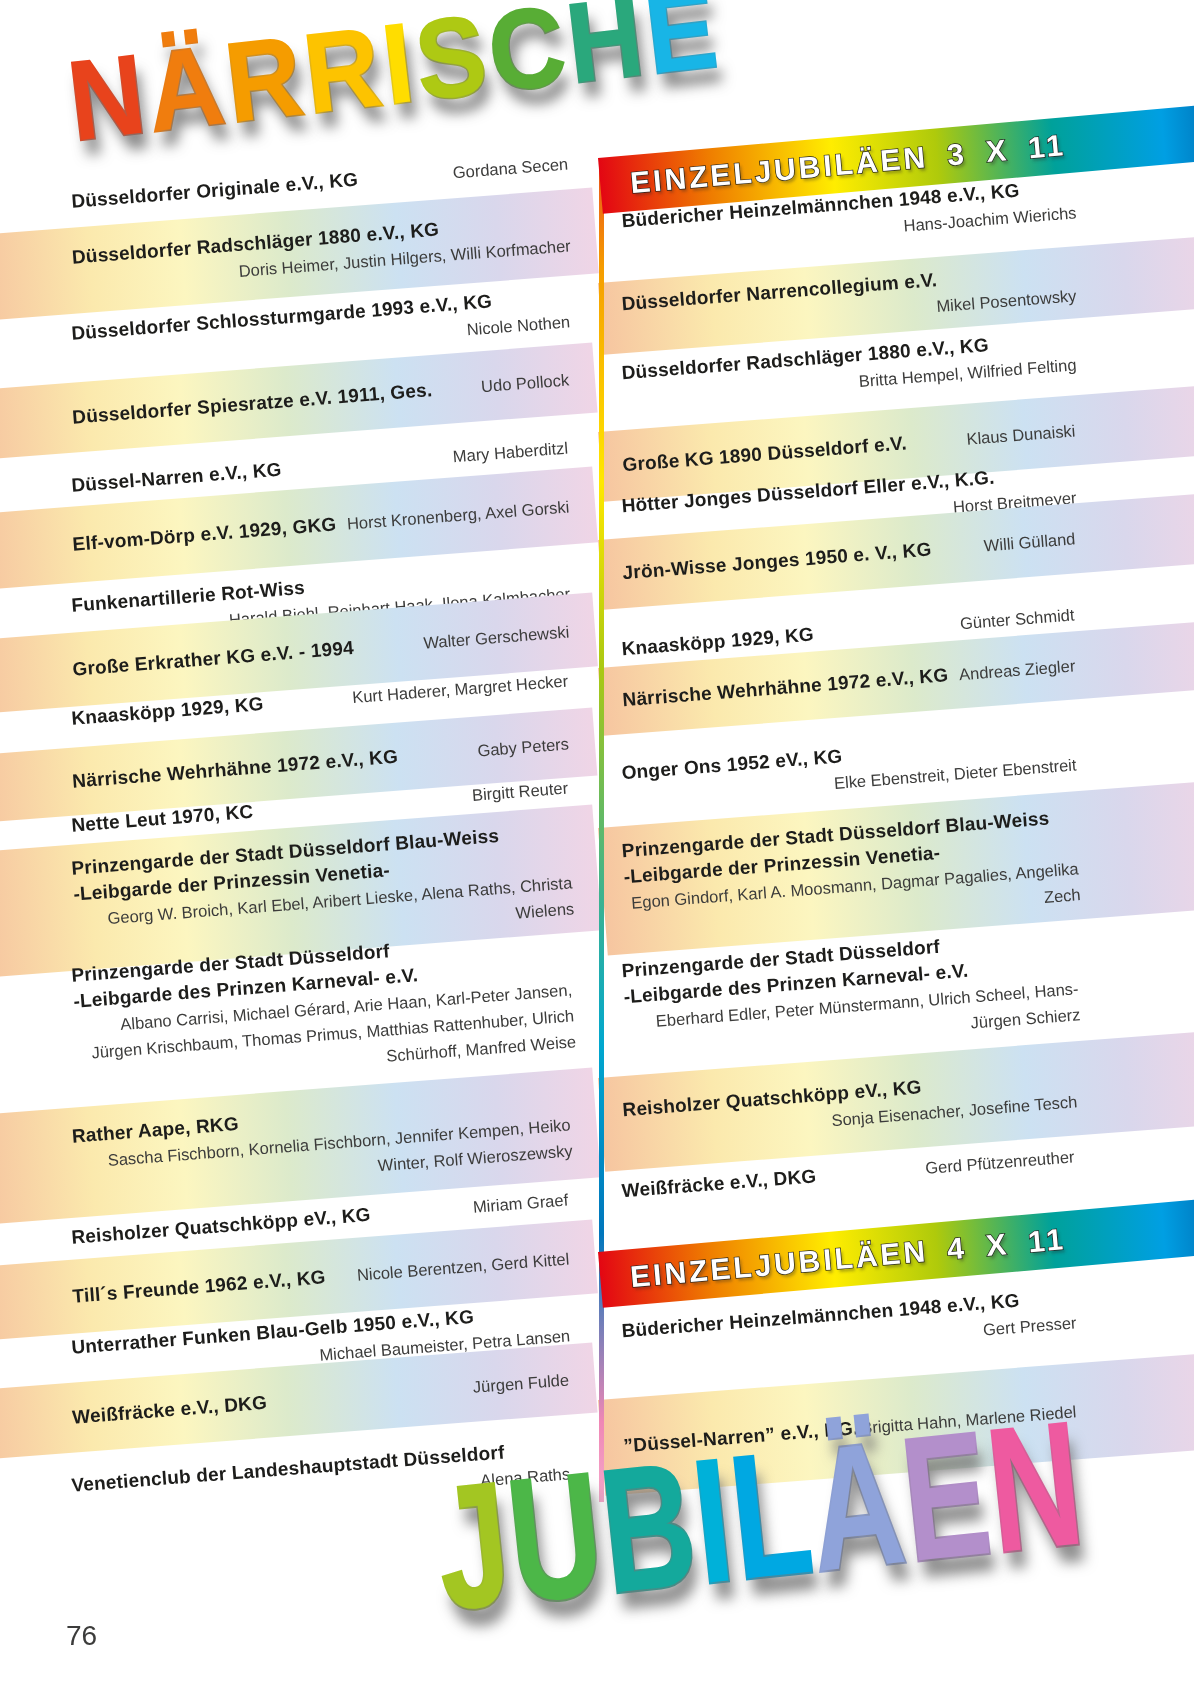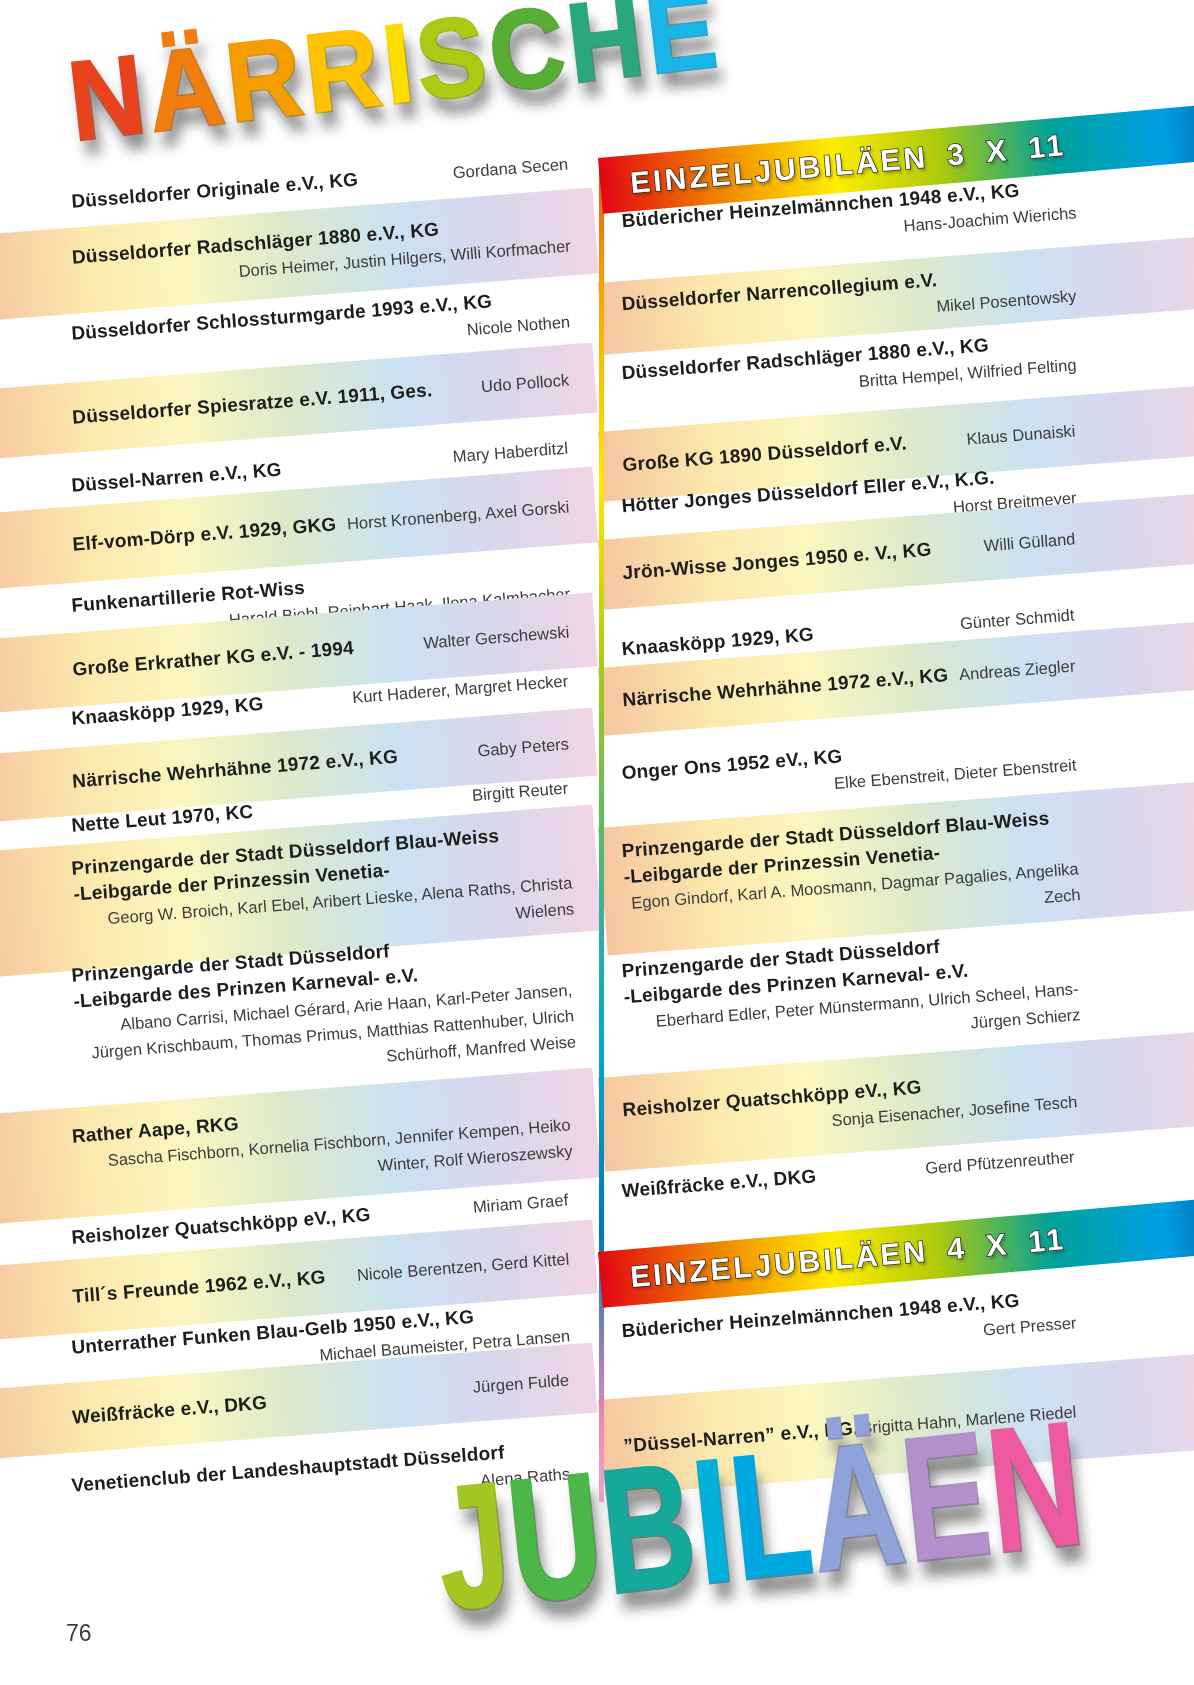--- a/index.html
+++ b/index.html
@@ -63,21 +63,21 @@
     text-shadow:5px 16px 13px rgba(116,116,116,.85);
   }
   #title-top{left:64px;top:50px;font-size:112px;letter-spacing:5px;
     transform:rotate(-6.6deg) scaleX(.92);transform-origin:0 0;}
   #title-bottom{left:430px;top:1468px;font-size:175px;letter-spacing:3px;
     transform:rotate(-6deg) scaleX(.72);transform-origin:0 0;}
   #title-bottom span{-webkit-text-stroke:4px currentColor;
     text-shadow:6px 18px 15px rgba(116,116,116,.8);}
   
   #page-number{
-    position:absolute;left:66px;top:1620px;font-size:23px;color:#3c3c3b;z-index:4;
+    position:absolute;left:66px;top:1620px;font-size:28px;color:#3c3c3b;z-index:4;
   }
 </style>
 </head>
 <body>
 
 <div id="page">
 
   <div id="title-top" class="big-title"><span style="color: rgb(232, 67, 28);">N</span><span style="color: rgb(240, 125, 14);">Ä</span><span style="color: rgb(245, 156, 0);">R</span><span style="color: rgb(253, 195, 0);">R</span><span style="color: rgb(255, 221, 0);">I</span><span style="color: rgb(174, 201, 19);">S</span><span style="color: rgb(88, 173, 53);">C</span><span style="color: rgb(42, 168, 124);">H</span><span style="color: rgb(24, 181, 230);">E</span></div>
 
   <div id="divider"></div>

